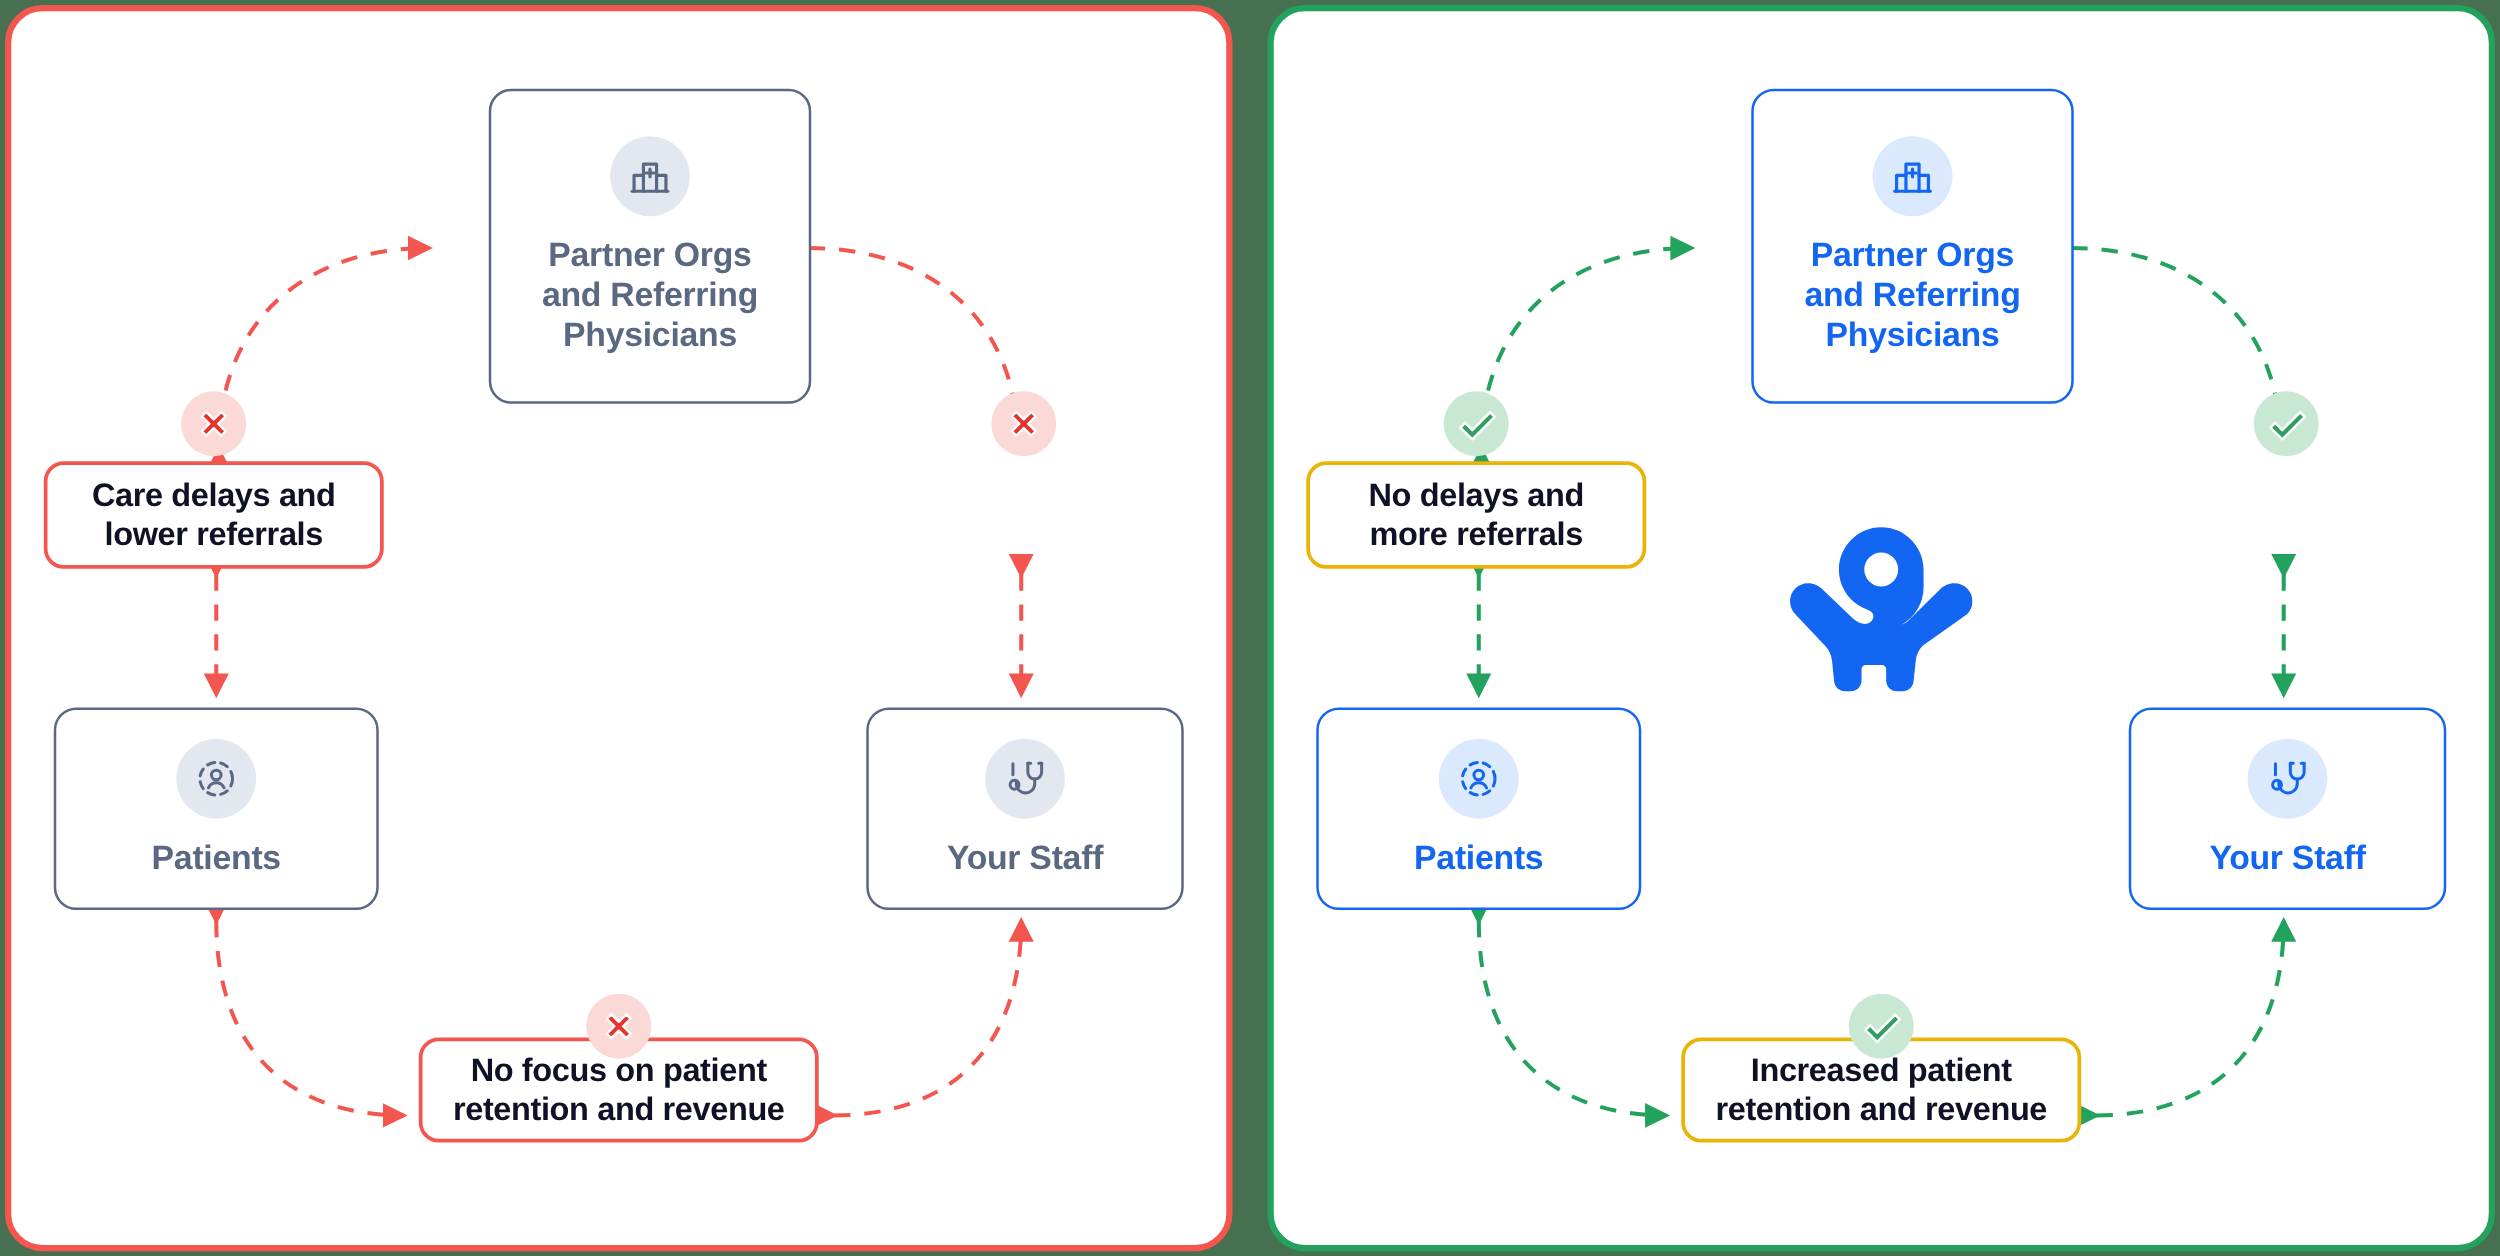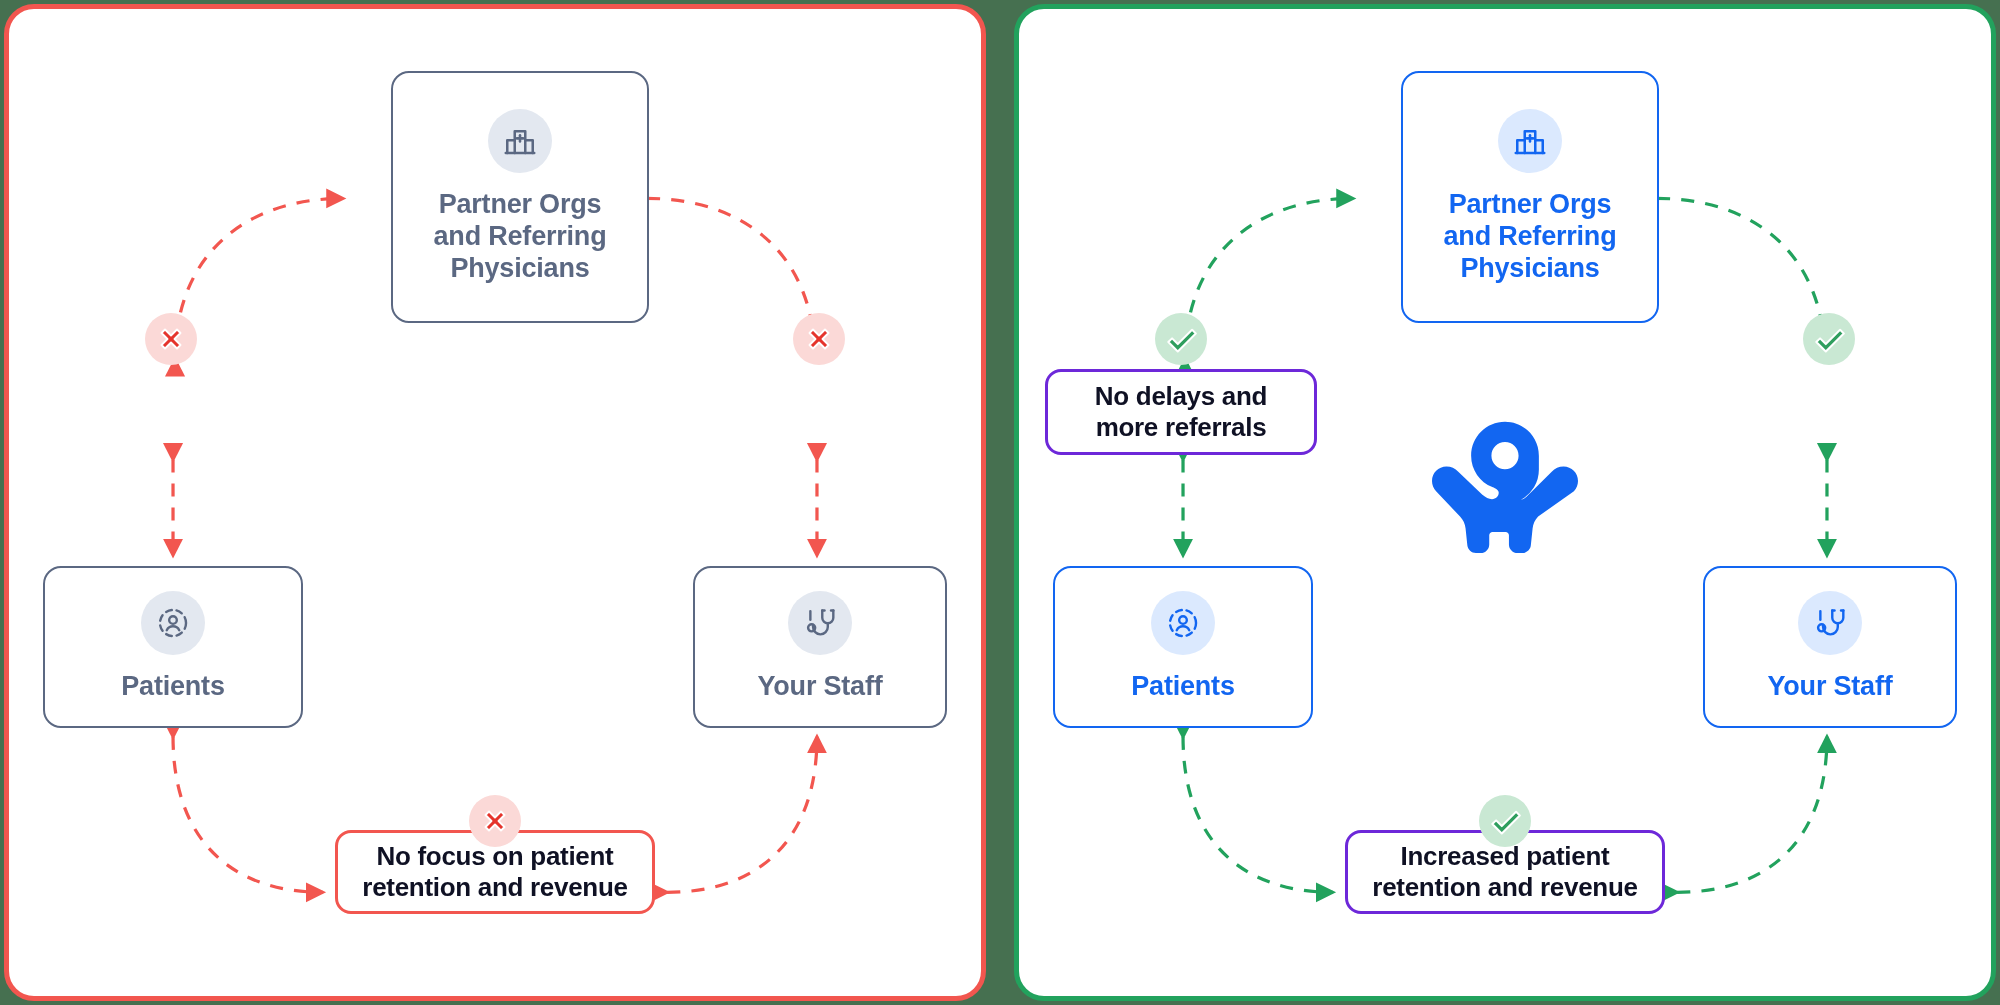--- a/index.html
+++ b/index.html
@@ -107,21 +107,21 @@
     text-align: center;
     font-size: 26px;
     font-weight: bold;
     line-height: 1.2;
     color: #0f1124;
     letter-spacing: -0.3px;
     z-index: 5;
     padding: 12px 14px;
   }
   .panel-problem .outcome { border: 3px solid #f2564f; }
-  .panel-solution .outcome { border: 3px solid #6d28d9; }
+  .panel-solution .outcome { border: 3px solid #eab308; }
 
   .out-left   { width: 272px; height: 86px; left: 26px;  top: 360px; }
   .out-right  { width: 272px; height: 86px; right: 26px; top: 360px; }
   .out-bottom { width: 320px; height: 84px; left: 50%; transform: translateX(-50%); top: 821px; }
 
   
   .badge {
     position: absolute;
     width: 52px;
     height: 52px;
@@ -213,20 +213,23 @@
             <path d="M13.6 3.2h1.6"></path>
             <path d="M21.4 3.2h-1.6"></path>
             <path d="M17.5 12.2v2.6a5.2 5.2 0 0 1-5.2 5.2 5.2 5.2 0 0 1-5.2-5.2v-1.3"></path>
             <circle cx="6.1" cy="15.4" r="2.5"></circle>
             <path d="M5.2 3.6v6.1"></path>
           </svg>
         </span>
         <span class="role-label">Your Staff</span>
       </div>
 
+      <div class="outcome out-left">
+        <span>Care delays and<br>lower referrals</span>
+      </div>
       <div class="outcome out-bottom">
         <span>No focus on patient<br>retention and revenue</span>
       </div>
 
       <span class="badge badge-bad badge-l">
         <svg width="30" height="30" viewBox="0 0 24 24">
           <path d="M7.2 4.4 12 9.2l4.8-4.8 2.8 2.8L14.8 12l4.8 4.8-2.8 2.8L12 14.8l-4.8 4.8-2.8-2.8L9.2 12 4.4 7.2z" fill="#e5342c" stroke="#ffffff" stroke-width="1.5" stroke-linejoin="round"></path>
         </svg>
       </span>
       <span class="badge badge-bad badge-r">

